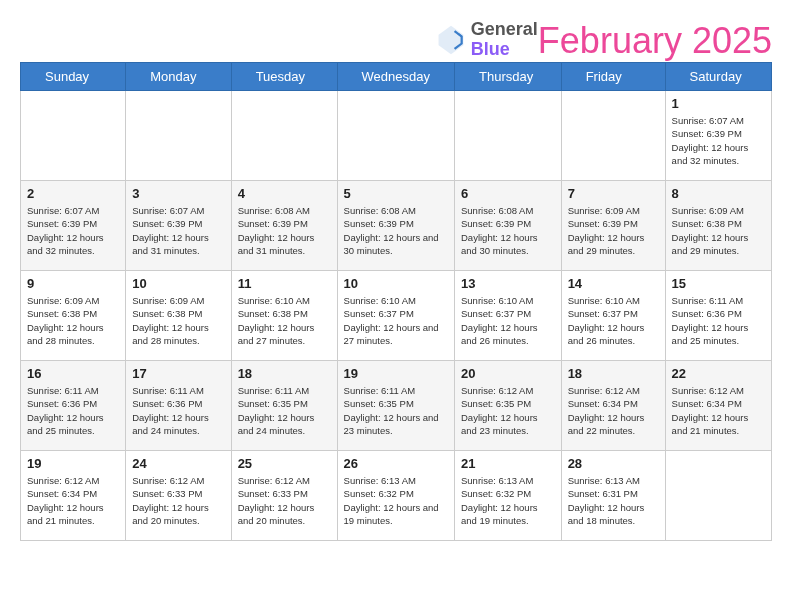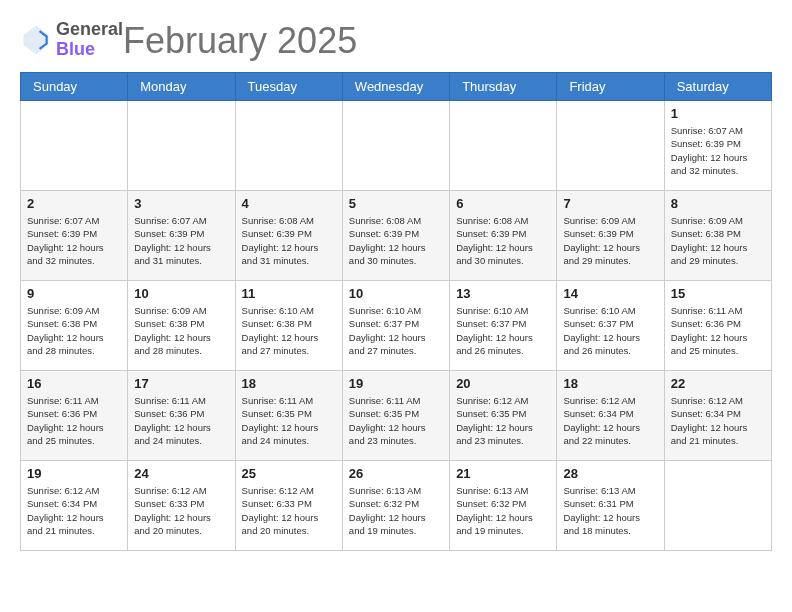--- a/index.html
+++ b/index.html
@@ -5,23 +5,22 @@
     * { box-sizing: border-box; margin: 0; padding: 0; }
     body {
       font-family: Arial, sans-serif;
       background: #fff;
       width: 792px;
       min-height: 612px;
       padding: 20px;
     }
     .header-section {
       display: flex;
-      justify-content: flex-start;
+      justify-content: flex-end;
       align-items: flex-start;
-      margin-bottom: 10px;
     }
     .logo {
       display: flex;
       align-items: center;
       gap: 4px;
     }
     .logo-text {
       font-size: 18px;
       font-weight: bold;
       line-height: 1.1;
@@ -31,36 +30,36 @@
     .logo-icon {
       width: 32px;
       height: 32px;
     }
     .title-section {
       text-align: right;
     }
     .month-title {
       font-size: 36px;
       font-weight: normal;
-      color: #737373;
+      color: #ec4899;
     }
     .subtitle {
       font-size: 16px;
       color: #555;
     }
     .calendar {
       width: 100%;
       border-collapse: collapse;
       border: 1px solid #ccc;
     }
     .calendar th {
       background-color: #3a7dc9;
       color: white;
       text-align: left;
-      padding: 6px 12px;
+      padding: 6px 24px;
       font-size: 13px;
       font-weight: normal;
       border: 1px solid #2d6aad;
     }
     .calendar td {
       width: calc(100% / 7);
       vertical-align: top;
       padding: 5px 6px;
       border: 1px solid #ccc;
       background: #fff;

